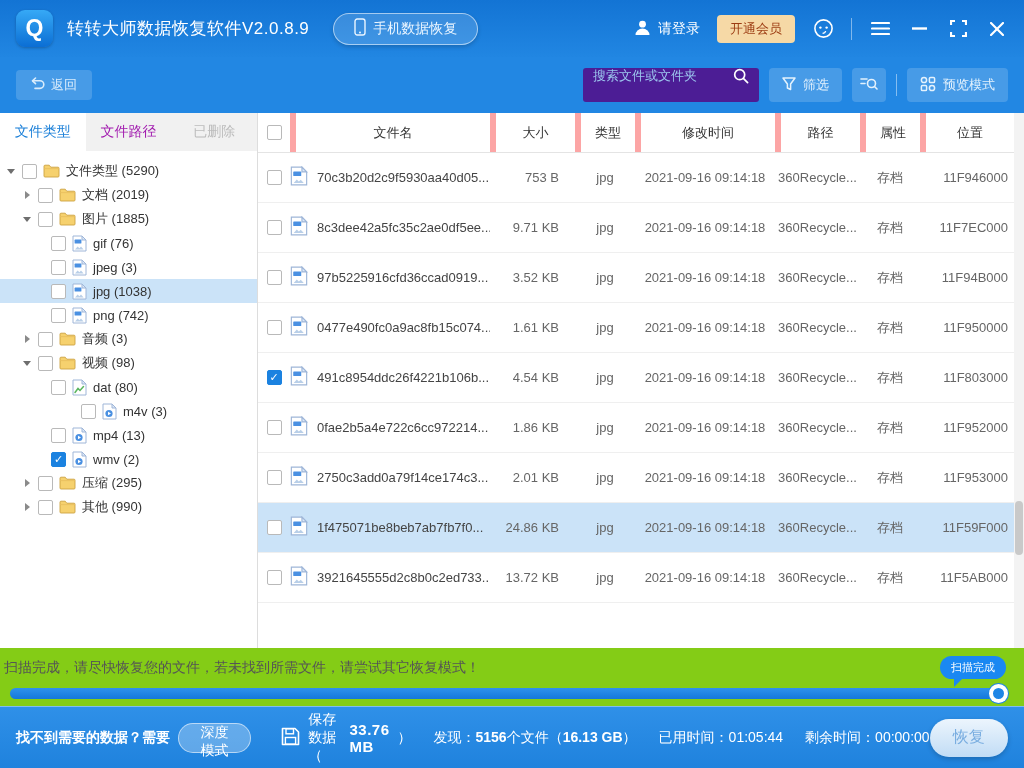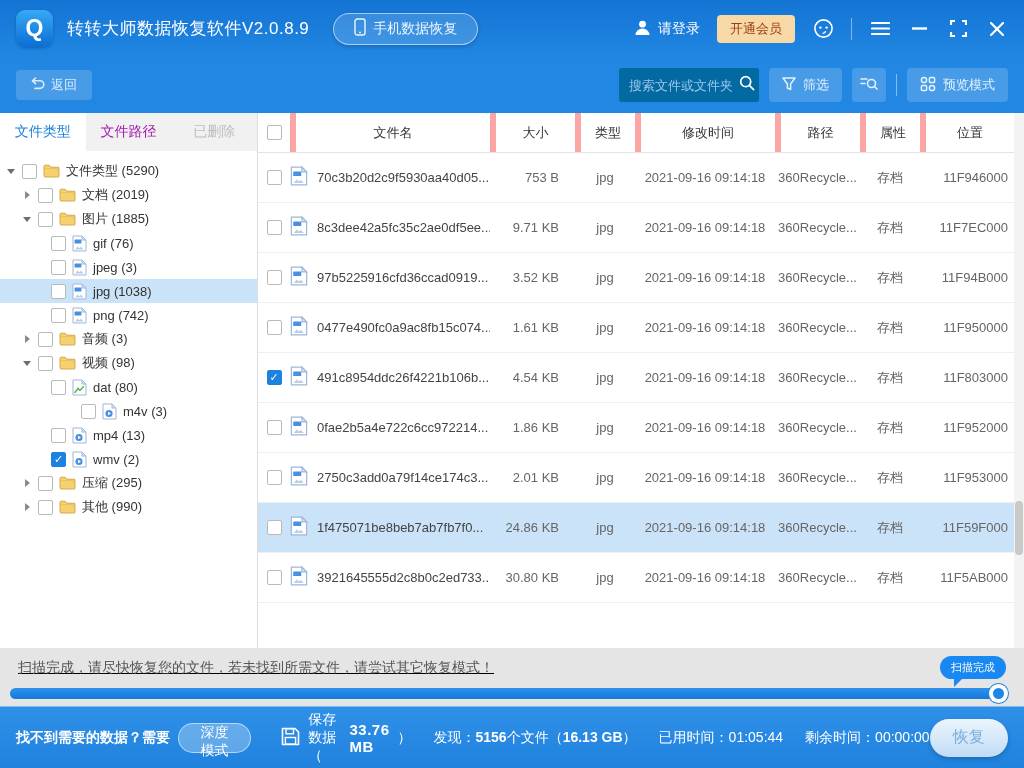--- a/index.html
+++ b/index.html
@@ -26,22 +26,22 @@
   .vsep { width:1px; height:22px; background:rgba(255,255,255,.45); }
   .winbtn { color:#fff; cursor:pointer; display:flex; align-items:center; justify-content:center;
             width:22px; height:22px; }
 
   
   .toolbar { height:56px; flex:none; background:#2287e3; display:flex; align-items:center; padding:0 16px; }
   .back-btn { height:30px; padding:0 15px; background:rgba(255,255,255,.17); border:none;
               border-radius:4px; color:#d9ecfc; font-size:13px; display:flex; align-items:center;
               gap:6px; cursor:pointer; }
   .toolbar-right { margin-left:auto; display:flex; align-items:center; gap:10px; }
-  .searchbox { width:140px; height:34px; background:#0369a1; border-radius:3px;
-               display:flex; align-items:center; padding:0 10px; }
+  .searchbox { width:176px; height:34px; background:#4c1d95; border-radius:3px;
+               display:flex; align-items:flex-start; padding:0 10px; }
   .searchbox input { flex:1; width:110px; background:transparent; border:none; outline:none;
                      color:#fff; font-size:13px; }
   .searchbox input::placeholder { color:#9cc6ee; }
   .tool-btn { height:34px; padding:0 13px; background:rgba(255,255,255,.17); border:none;
               border-radius:4px; color:#e4f2fd; font-size:13px; display:flex; align-items:center;
               gap:7px; cursor:pointer; }
   .tool-btn.square { width:34px; padding:0; justify-content:center; }
 
   
   .main { flex:none; height:535px; display:flex; background:#fff; }
@@ -77,21 +77,21 @@
   .cell { text-align:center; }
   .cell-check { display:flex; justify-content:center; }
   .cell-name { display:flex; align-items:center; gap:9px; color:#444; overflow:hidden; }
   .cell-size { text-align:right; padding-right:16px; }
   .cell-loc  { text-align:right; padding-right:6px; }
   .scroll-track { position:absolute; top:0; right:0; width:10px; height:535px; background:#f3f3f3; }
   .scroll-thumb { position:absolute; top:388px; left:1px; width:8px; height:54px;
                   background:#c9c9c9; border-radius:4px; cursor:pointer; }
 
   
-  .statusbar { flex:none; height:58px; background:#e5e5e5; position:relative; padding:11px 18px 0;text-decoration:underline; }
+  .statusbar { flex:none; height:58px; background:#84cc16; position:relative; padding:11px 4px 0; }
   .status-text { font-size:14px; color:#555; }
   .progress-bar { position:absolute; left:10px; right:22px; bottom:7px; height:11px;
                   background:linear-gradient(180deg,#2e92ec,#1478dc); border-radius:6px; }
   .knob { position:absolute; right:-6px; top:-4px; width:19px; height:19px; border-radius:50%;
           background:#1e86e6; box-shadow:inset 0 0 0 4px #fff, 0 0 0 1px #1e86e6; }
   .bubble { position:absolute; right:18px; bottom:27px; background:#1a88f2; color:#fff;
             font-size:11px; padding:4px 11px; border-radius:12px; }
   .bubble::after { content:""; position:absolute; left:14px; bottom:-8px;
                    border:5px solid transparent; border-top-color:#1a88f2; border-left-color:#1a88f2; }
 
@@ -617,21 +617,21 @@
             </div>
             <div class="cell-name">
               <span><svg width="18" height="20" viewBox="0 0 15 17">
                   <path d="M1 1 H10 L14 5 V16 H1 Z" fill="#fff" stroke="#9fb6d8"></path>
                   <path d="M10 1 L14 5 H10 Z" fill="#dce8f8" stroke="#9fb6d8"></path>
                   <rect x="2.6" y="4.6" width="6.8" height="4" rx="0.6" fill="#4a90e2"></rect>
                   <path d="M3 14.5 L5.6 11.4 L7.4 13.2 L9 11.6 L11.6 14.5 Z" fill="#b9cfe8"></path>
                 </svg></span>
               <span>3921645555d2c8b0c2ed733...</span>
             </div>
-            <div class="cell cell-size">30.80 KB</div>
+            <div class="cell cell-size">13.72 KB</div>
             <div class="cell">jpg</div>
             <div class="cell">2021-09-16 09:14:18</div>
             <div class="cell">360Recycle...</div>
             <div class="cell">存档</div>
             <div class="cell cell-loc">11F5AB000</div>
           </div>
         </div>
       <div class="scroll-track">
         <div class="scroll-thumb"></div>
       </div>

